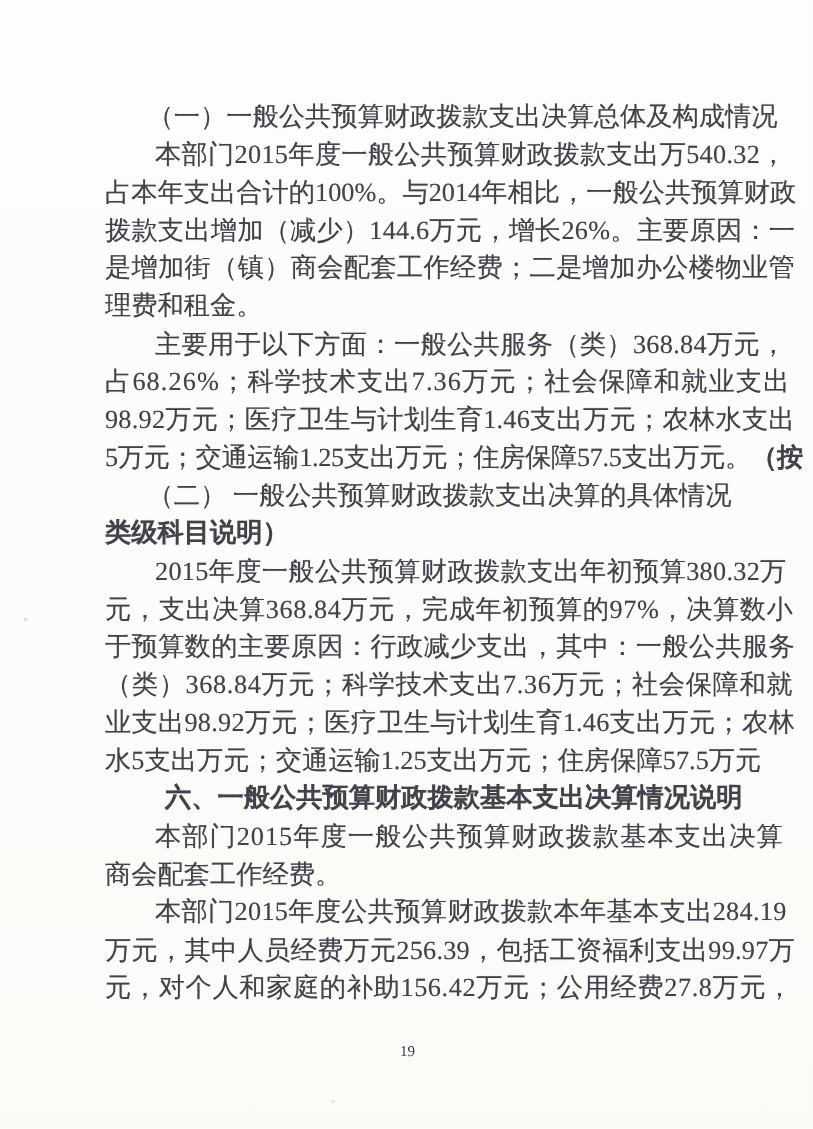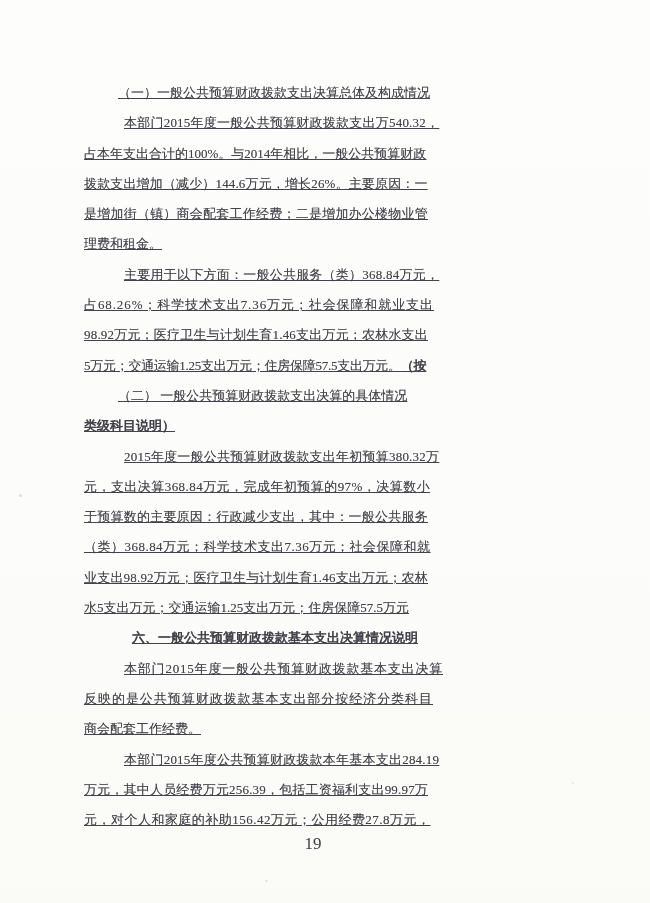--- a/index.html
+++ b/index.html
@@ -22,36 +22,35 @@
   }
   .text-block {
     position: absolute;
     left: 84px;
     top: 78px;
     width: 474px;
   }
   .line {
     height: 30.3px;
     line-height: 30.3px;
-    font-size: 13px;
+    font-size: 21px;
     white-space: nowrap;
     text-shadow: 0 0 0.6px rgba(66, 66, 75, 0.45);
-    text-decoration: underline;
   }
   .indent    { padding-left: 40px; }
   .indent-sm { padding-left: 34px; }
   .indent-lg { padding-left: 48px; }
   .bold      { font-weight: bold; }
   .page-number {
     position: absolute;
-    left: 76px;
+    left: 89px;
     top: 834px;
     width: 474px;
     text-align: center;
-    font-size: 17px;
+    font-size: 12px;
     color: #3c3c46;
   }
   .speck {
     position: absolute;
     border-radius: 50%;
     background: #c4c4c0;
   }
   .speck-1 { left: 19px;  top: 494px; width: 3px; height: 3px; opacity: .55; }
   .speck-2 { left: 265px; top: 880px; width: 3px; height: 2px; opacity: .45; }
   .speck-3 { left: 572px; top: 782px; width: 2px; height: 2px; opacity: .4; }
@@ -78,21 +77,20 @@
     <div class="line indent-sm">（二） 一般公共预算财政拨款支出决算的具体情况</div>
     <div class="line bold">类级科目说明）</div>
     <div class="line indent fit"><span style="white-space: nowrap; letter-spacing: 0.224138px; margin-top: 20px;">2015年度一般公共预算财政拨款支出年初预算380.32万</span></div>
     <div class="line fit"><span style="white-space: nowrap; letter-spacing: 0.45px;">元，支出决算368.84万元，完成年初预算的97%，决算数小</span></div>
     <div class="line fit"><span style="white-space: nowrap; letter-spacing: 0.230769px;">于预算数的主要原因：行政减少支出，其中：一般公共服务</span></div>
     <div class="line fit"><span style="white-space: nowrap; letter-spacing: 0.483871px; margin-top: 25px;">（类）368.84万元；科学技术支出7.36万元；社会保障和就</span></div>
     <div class="line fit"><span style="white-space: nowrap; letter-spacing: 0.193548px;">业支出98.92万元；医疗卫生与计划生育1.46支出万元；农林</span></div>
     <div class="line">水5支出万元；交通运输1.25支出万元；住房保障57.5万元</div>
     <div class="line indent-lg bold">六、一般公共预算财政拨款基本支出决算情况说明</div>
     <div class="line indent fit"><span style="white-space: nowrap; letter-spacing: 0.8px;">本部门2015年度一般公共预算财政拨款基本支出决算</span></div>
-    <div class="line fit"><span style="white-space: nowrap; letter-spacing: 0.96px;">反映的是公共预算财政拨款基本支出部分按经济分类科目</span></div>
     <div class="line">商会配套工作经费。</div>
     <div class="line indent fit"><span style="white-space: nowrap; letter-spacing: 0.224138px;">本部门2015年度公共预算财政拨款本年基本支出284.19</span></div>
     <div class="line fit"><span style="white-space: nowrap; letter-spacing: 0.1875px;">万元，其中人员经费万元256.39，包括工资福利支出99.97万</span></div>
     <div class="line fit"><span style="white-space: nowrap; letter-spacing: 0.483871px;">元，对个人和家庭的补助156.42万元；公用经费27.8万元，</span></div>
 
   </div>
 
   <div class="page-number">19</div>
 
   <div class="speck speck-1"></div>

